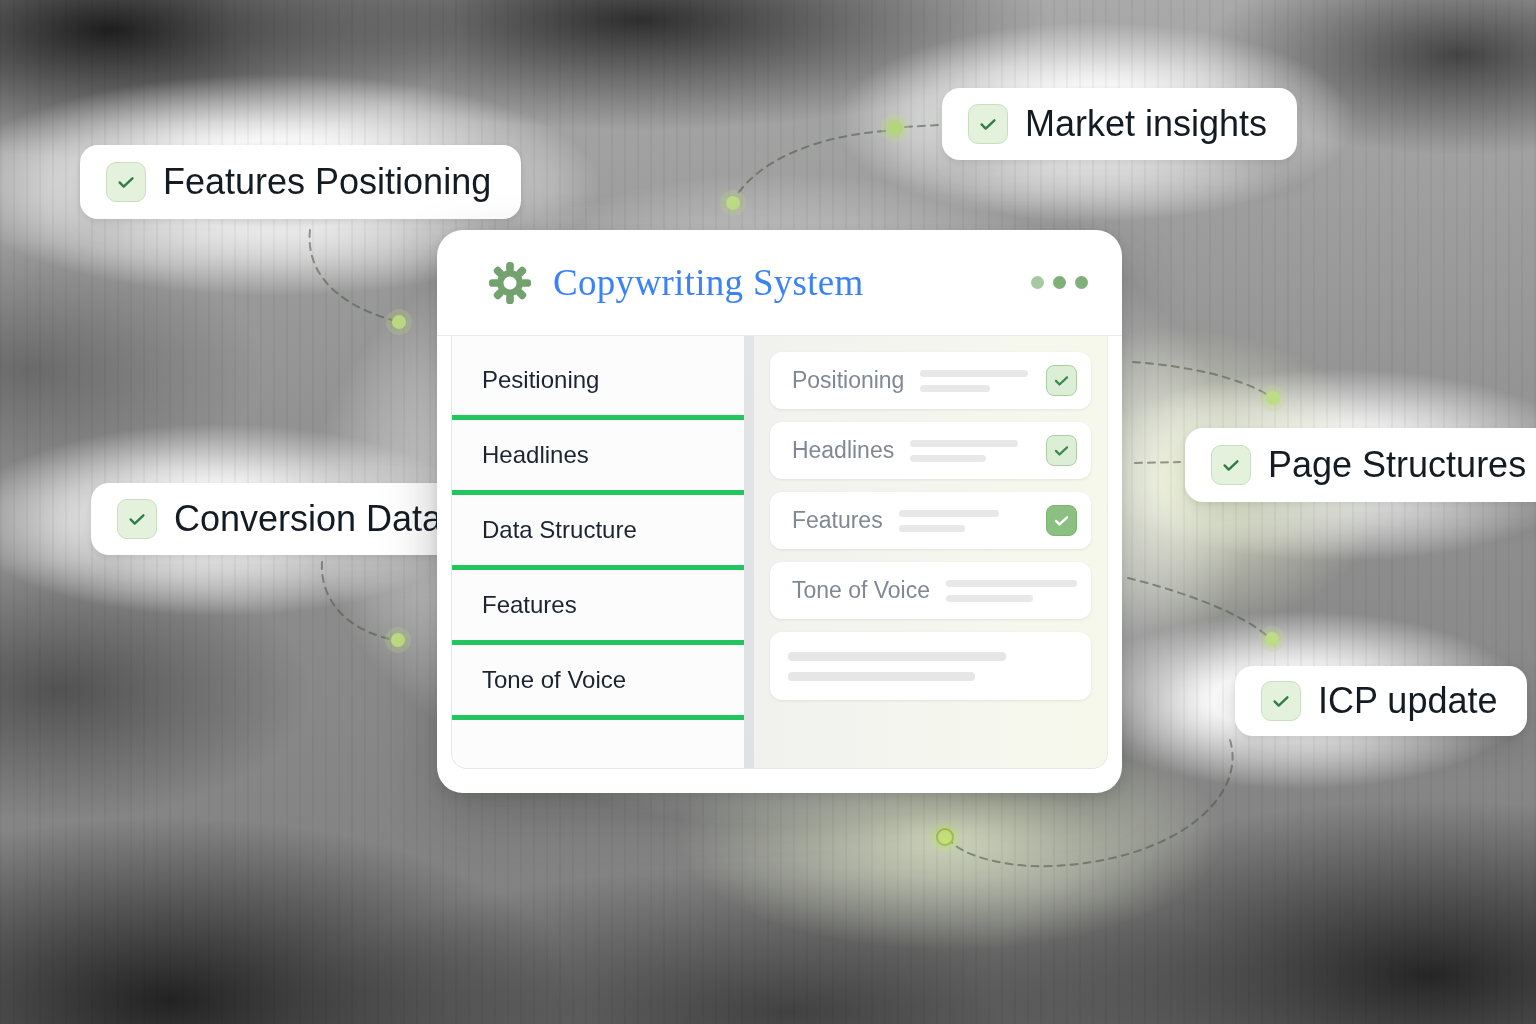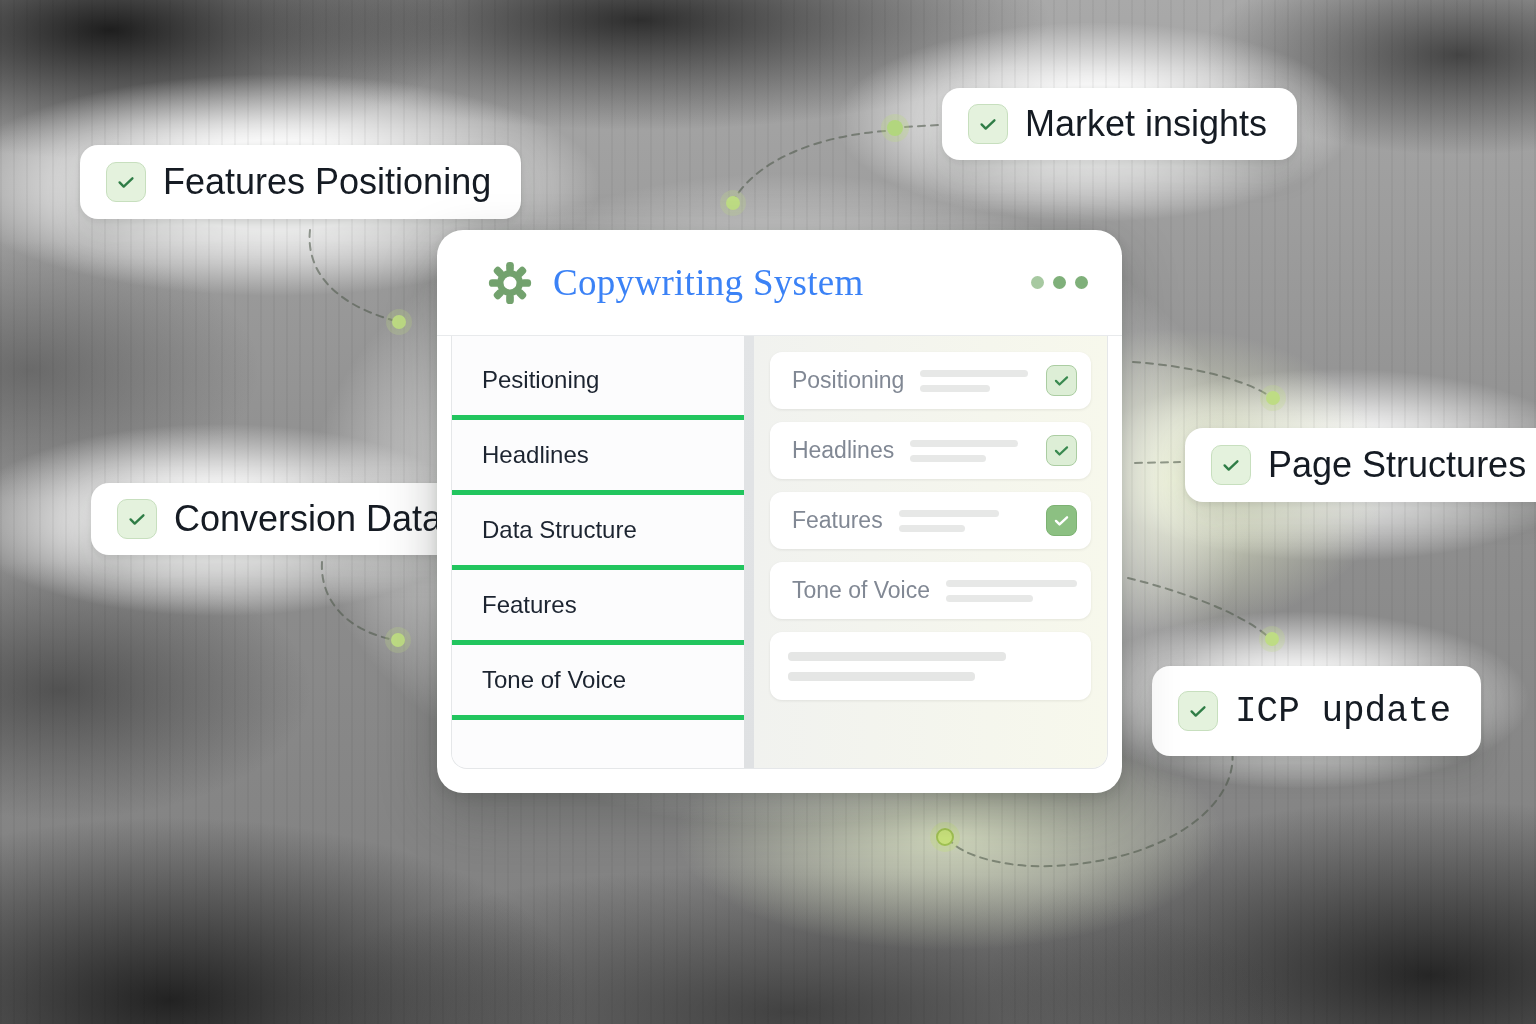--- a/index.html
+++ b/index.html
@@ -39,21 +39,21 @@
   .cb-badge{
     width:38px;height:38px;border-radius:10px;flex:0 0 auto;
     background:#e4f2dd;border:1px solid #c7dfbe;
     display:flex;align-items:center;justify-content:center;
   }
   .cb-badge svg{width:22px;height:22px;}
   .b-updated{left:80px;top:145px;}
   .b-market{left:942px;top:88px;height:72px;}
   .b-conversion{left:63px;top:483px;height:72px;margin-left:28px;}
   .b-pagestruct{left:1185px;top:428px;}
-  .b-icp{left:1152px;top:666px;height:90px;font-family:Liberation Mono, monospace;}
+  .b-icp{left:1235px;top:666px;height:70px;}
 
   
   .app-card{
     position:absolute;left:437px;top:230px;width:685px;height:563px;
     background:#fff;border-radius:26px;
     box-shadow:0 22px 55px rgba(35,40,35,.28), 0 4px 12px rgba(35,40,35,.12);
   }
   .card-header{height:105px;display:flex;align-items:center;padding:0 34px 0 50px;}
   .gear{margin-right:20px;display:flex;}
   .card-title{

